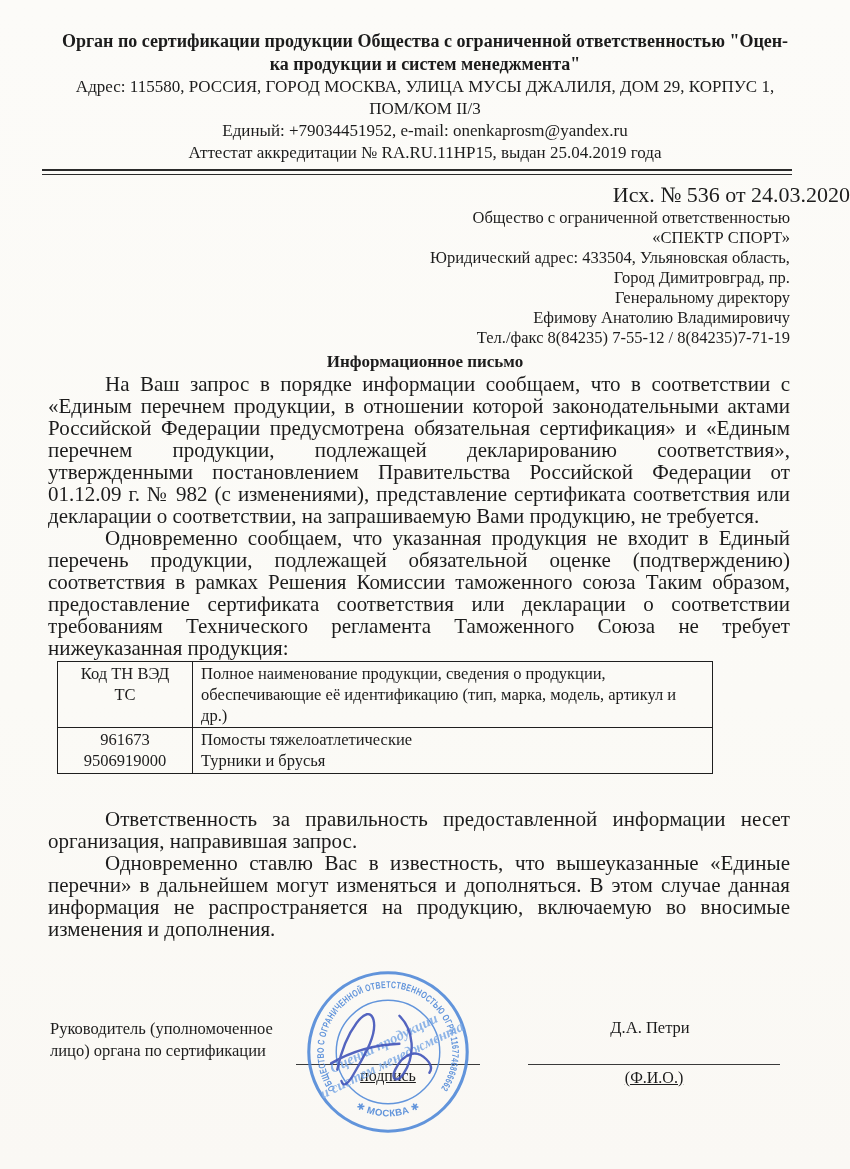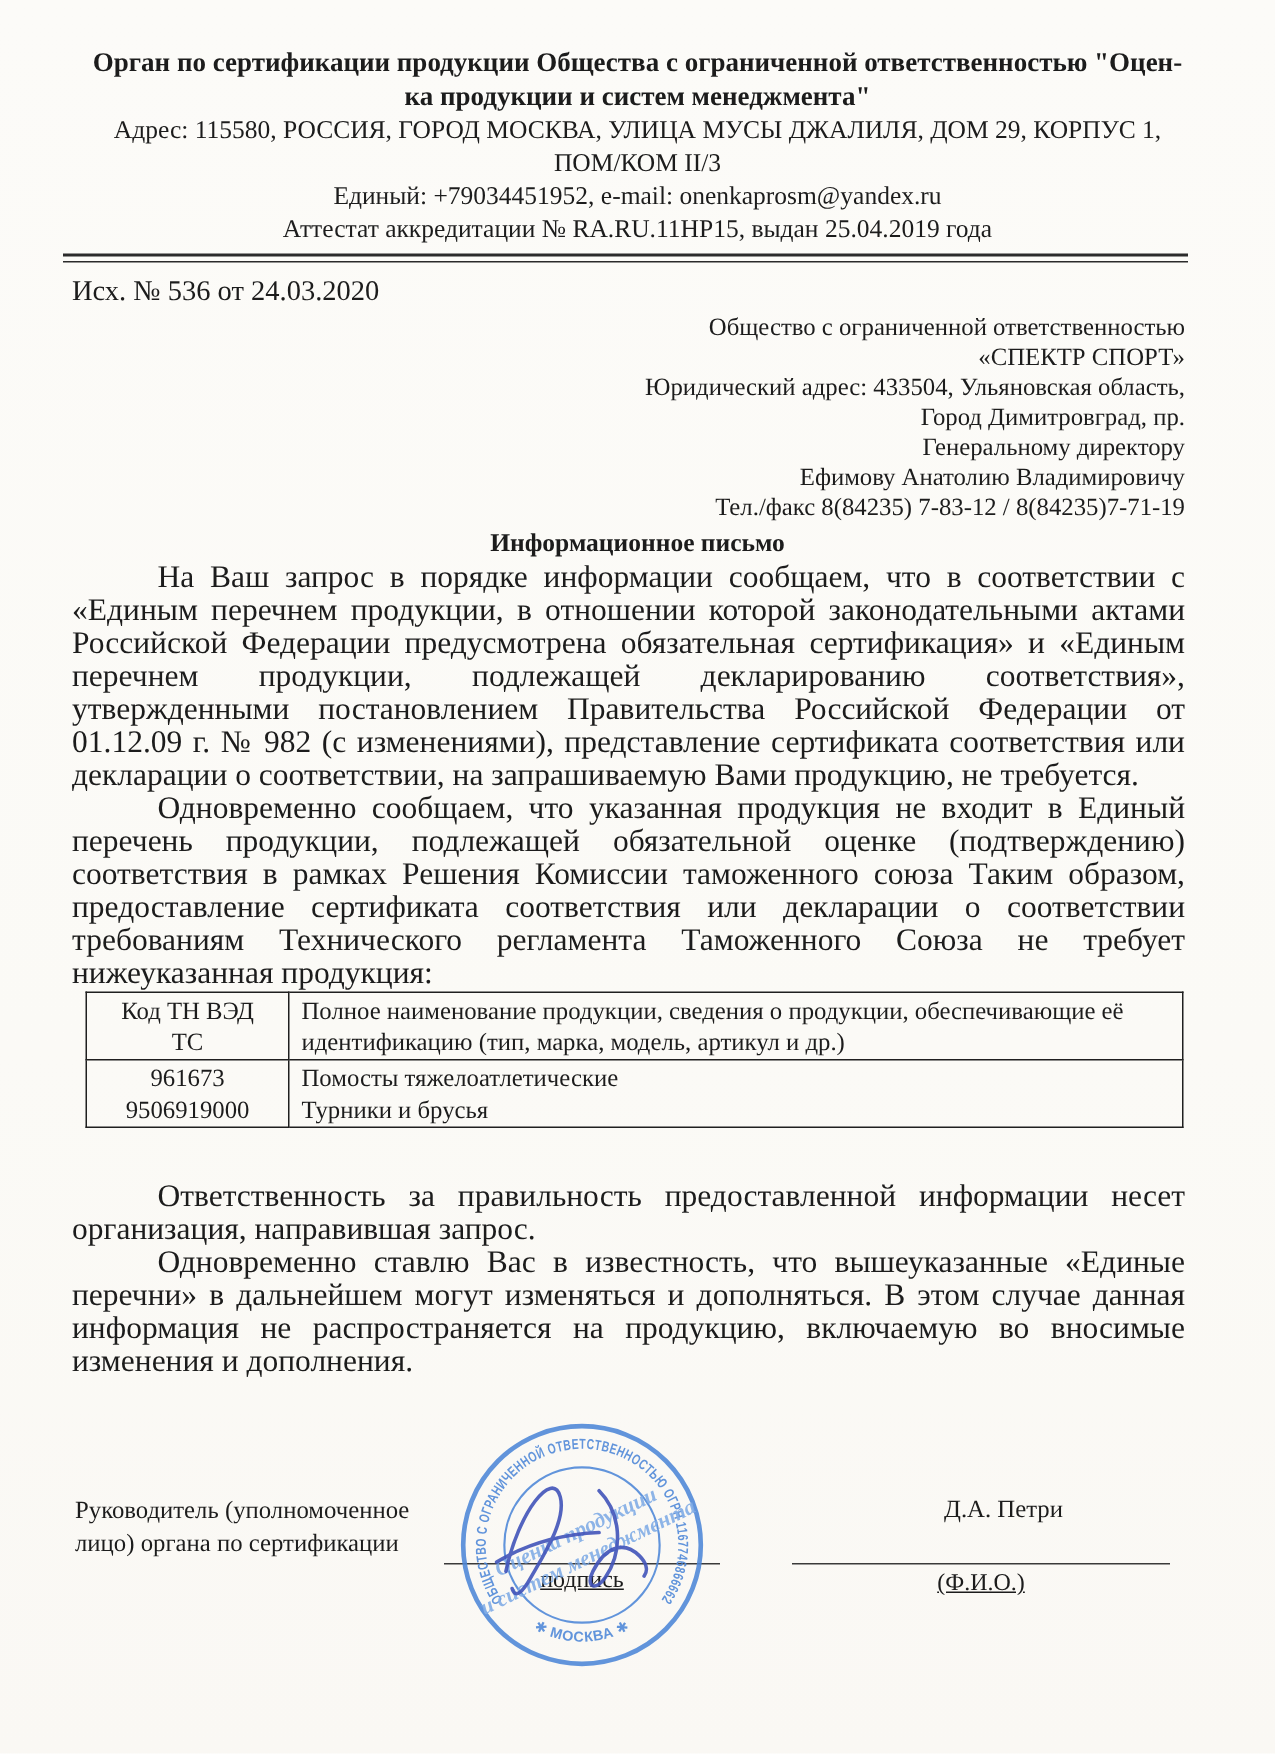--- a/index.html
+++ b/index.html
@@ -15,51 +15,51 @@
   
   .letterhead{text-align:center;}
   .lh-title{font-weight:bold;font-size:18px;line-height:23px;}
   .lh-line{font-size:17px;line-height:22px;}
   .double-rule{
     margin:5px 58px 0 42px;height:3px;
     border-top:2.5px solid #2b2b2b;border-bottom:1.5px solid #2b2b2b;
   }
 
   
-  .ref-line{margin:9px 0 0 48px;font-size:19px;line-height:22px;}
+  .ref-line{margin:9px 0 0 48px;font-size:22px;line-height:22px;text-align:right;}
   .recipient{margin:2px 60px 0 0;text-align:right;font-size:16.5px;line-height:20px;}
   .recipient div{white-space:nowrap;}
 
   
   .letter-title{margin-top:3px;text-align:center;font-weight:bold;font-size:17px;line-height:22px;}
   .body-text{margin:0 60px 0 48px;}
   .body-text p{margin:0;font-size:21px;line-height:22px;text-align:justify;text-indent:57px;}
   .gap-after-table{height:34px;}
 
   
   table.products{
-    margin:2px 0 0 57px;width:732px;border-collapse:collapse;
+    margin:2px 0 0 57px;width:656px;border-collapse:collapse;
     font-size:16.5px;line-height:1.28;
   }
   table.products th, table.products td{
     border:1.6px solid #1f1f1f;padding:1px 8px;vertical-align:top;
     font-weight:normal;white-space:pre-line;
   }
   .col-code{width:118px;text-align:center;}
   .col-name{text-align:left;}
 
   
   .sig-area{position:relative;height:230px;margin-top:18px;}
   .sig-left-label{position:absolute;left:50px;top:60px;width:235px;font-size:16.5px;line-height:22px;}
   .sig-line{position:absolute;border-bottom:1.6px solid #3a3a3a;height:0;}
   .sig-line-left{left:296px;top:106px;width:184px;}
   .sig-line-right{left:528px;top:106px;width:252px;}
   .sig-caption{position:absolute;text-align:center;font-size:16px;line-height:20px;text-decoration:underline;}
   .sig-caption-left{left:296px;top:108px;width:184px;}
-  .sig-name-right{position:absolute;left:543px;top:60px;width:252px;text-align:center;font-size:16.5px;}
+  .sig-name-right{position:absolute;left:524px;top:60px;width:252px;text-align:center;font-size:16.5px;}
   .sig-caption-right{left:528px;top:110px;width:252px;}
   .stamp-wrap{position:absolute;left:300px;top:6px;width:176px;height:176px;z-index:2;}
   .stamp-ring-text{font-family:"Liberation Sans","DejaVu Sans",sans-serif;font-size:9.3px;font-weight:bold;letter-spacing:.4px;}
   .stamp-center-text{font-family:"Liberation Serif","DejaVu Serif",serif;font-style:italic;font-weight:bold;font-size:14px;}
 </style>
 </head>
 <body>
 
 <div class="page">
 
@@ -75,21 +75,21 @@
 
   <div class="ref-line">Исх. № 536 от 24.03.2020</div>
 
   <div class="recipient">
     <div>Общество с ограниченной ответственностью</div>
     <div>«СПЕКТР СПОРТ»</div>
     <div>Юридический адрес: 433504, Ульяновская область,</div>
     <div>Город Димитровград, пр.</div>
     <div>Генеральному директору</div>
     <div>Ефимову Анатолию Владимировичу</div>
-    <div>Тел./факс 8(84235) 7-83-12 / 8(84235)7-71-19</div>
+    <div>Тел./факс 8(84235) 7-55-12 / 8(84235)7-71-19</div>
   </div>
 
   <div class="letter-title">Информационное письмо</div>
   <div class="body-text">
     <p>На Ваш запрос в порядке информации сообщаем, что в соответствии с «Единым перечнем продукции, в отношении которой законодательными актами Российской Федерации предусмотрена обязательная сертификация» и «Единым перечнем продукции, подлежащей декларированию соответствия», утвержденными постановлением Правительства Российской Федерации от 01.12.09 г. № 982 (с изменениями), представление сертификата соответствия или декларации о соответствии, на запрашиваемую Вами продукцию, не требуется.</p>
     <p>Одновременно сообщаем, что указанная продукция не входит в Единый перечень продукции, подлежащей обязательной оценке (подтверждению) соответствия в рамках Решения Комиссии таможенного союза Таким образом, предоставление сертификата соответствия или декларации о соответствии требованиям Технического регламента Таможенного Союза не требует нижеуказанная продукция:</p>
   </div>
 
   <table class="products">
     <tbody>

